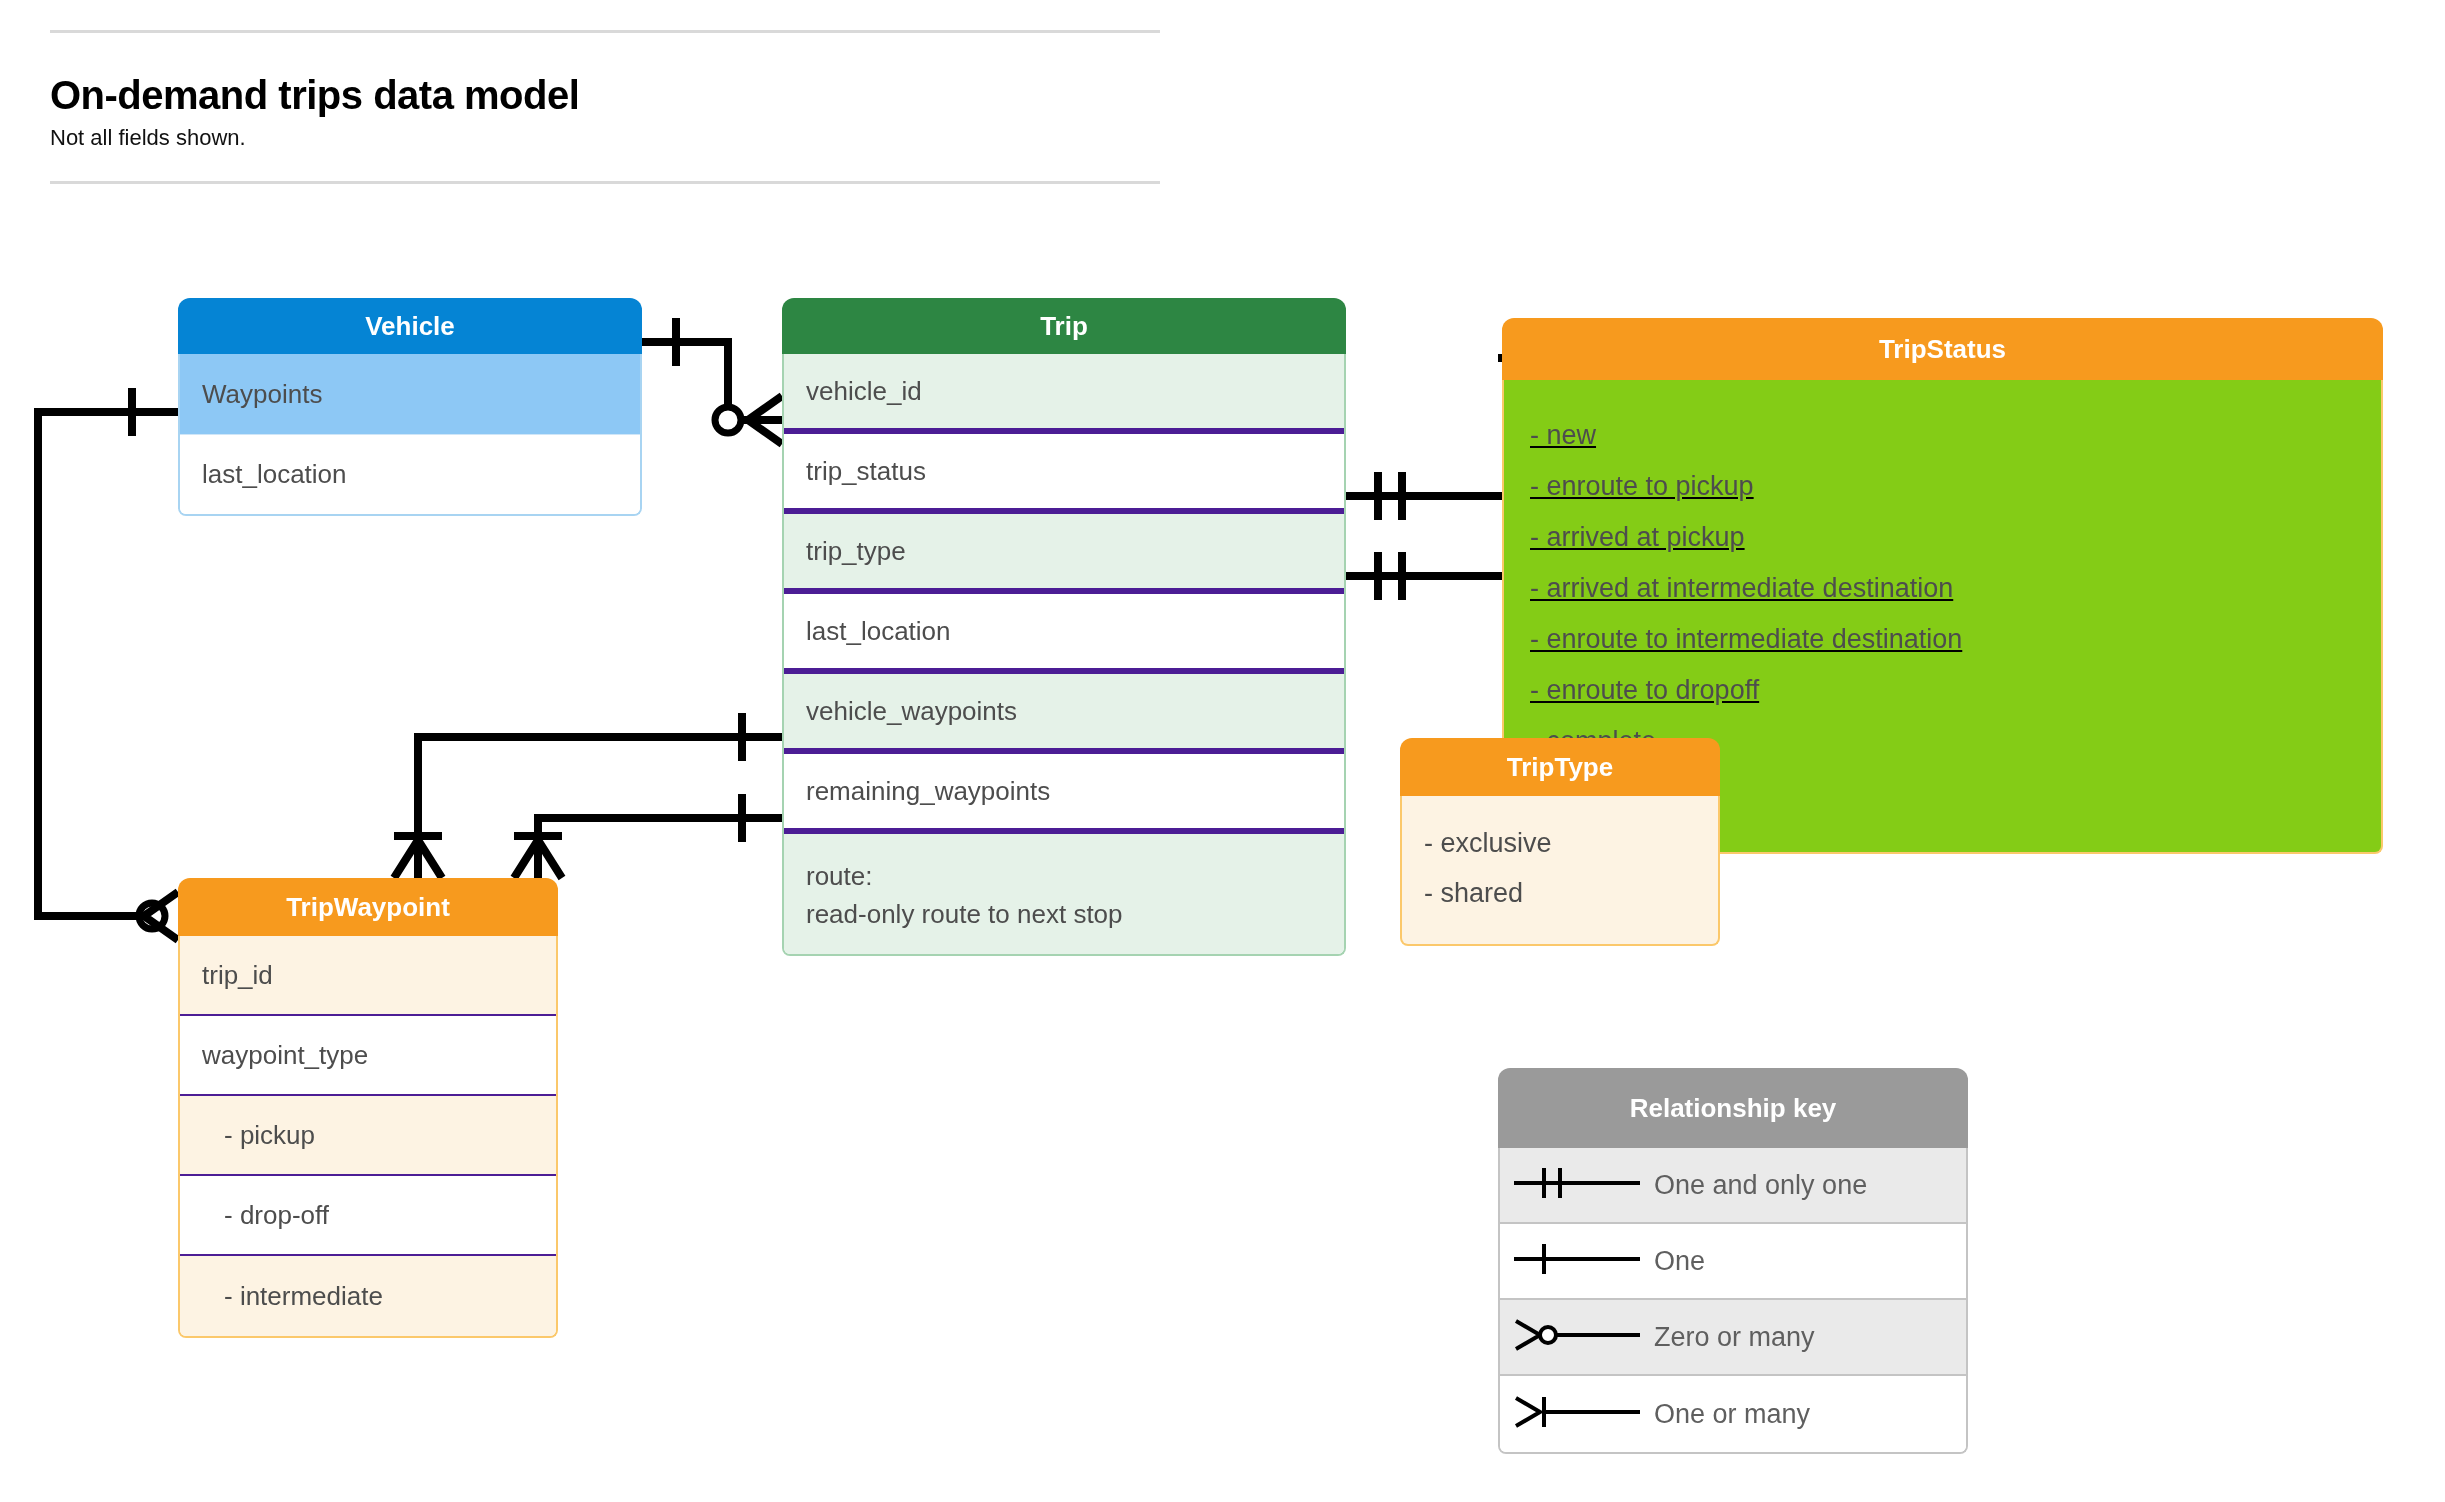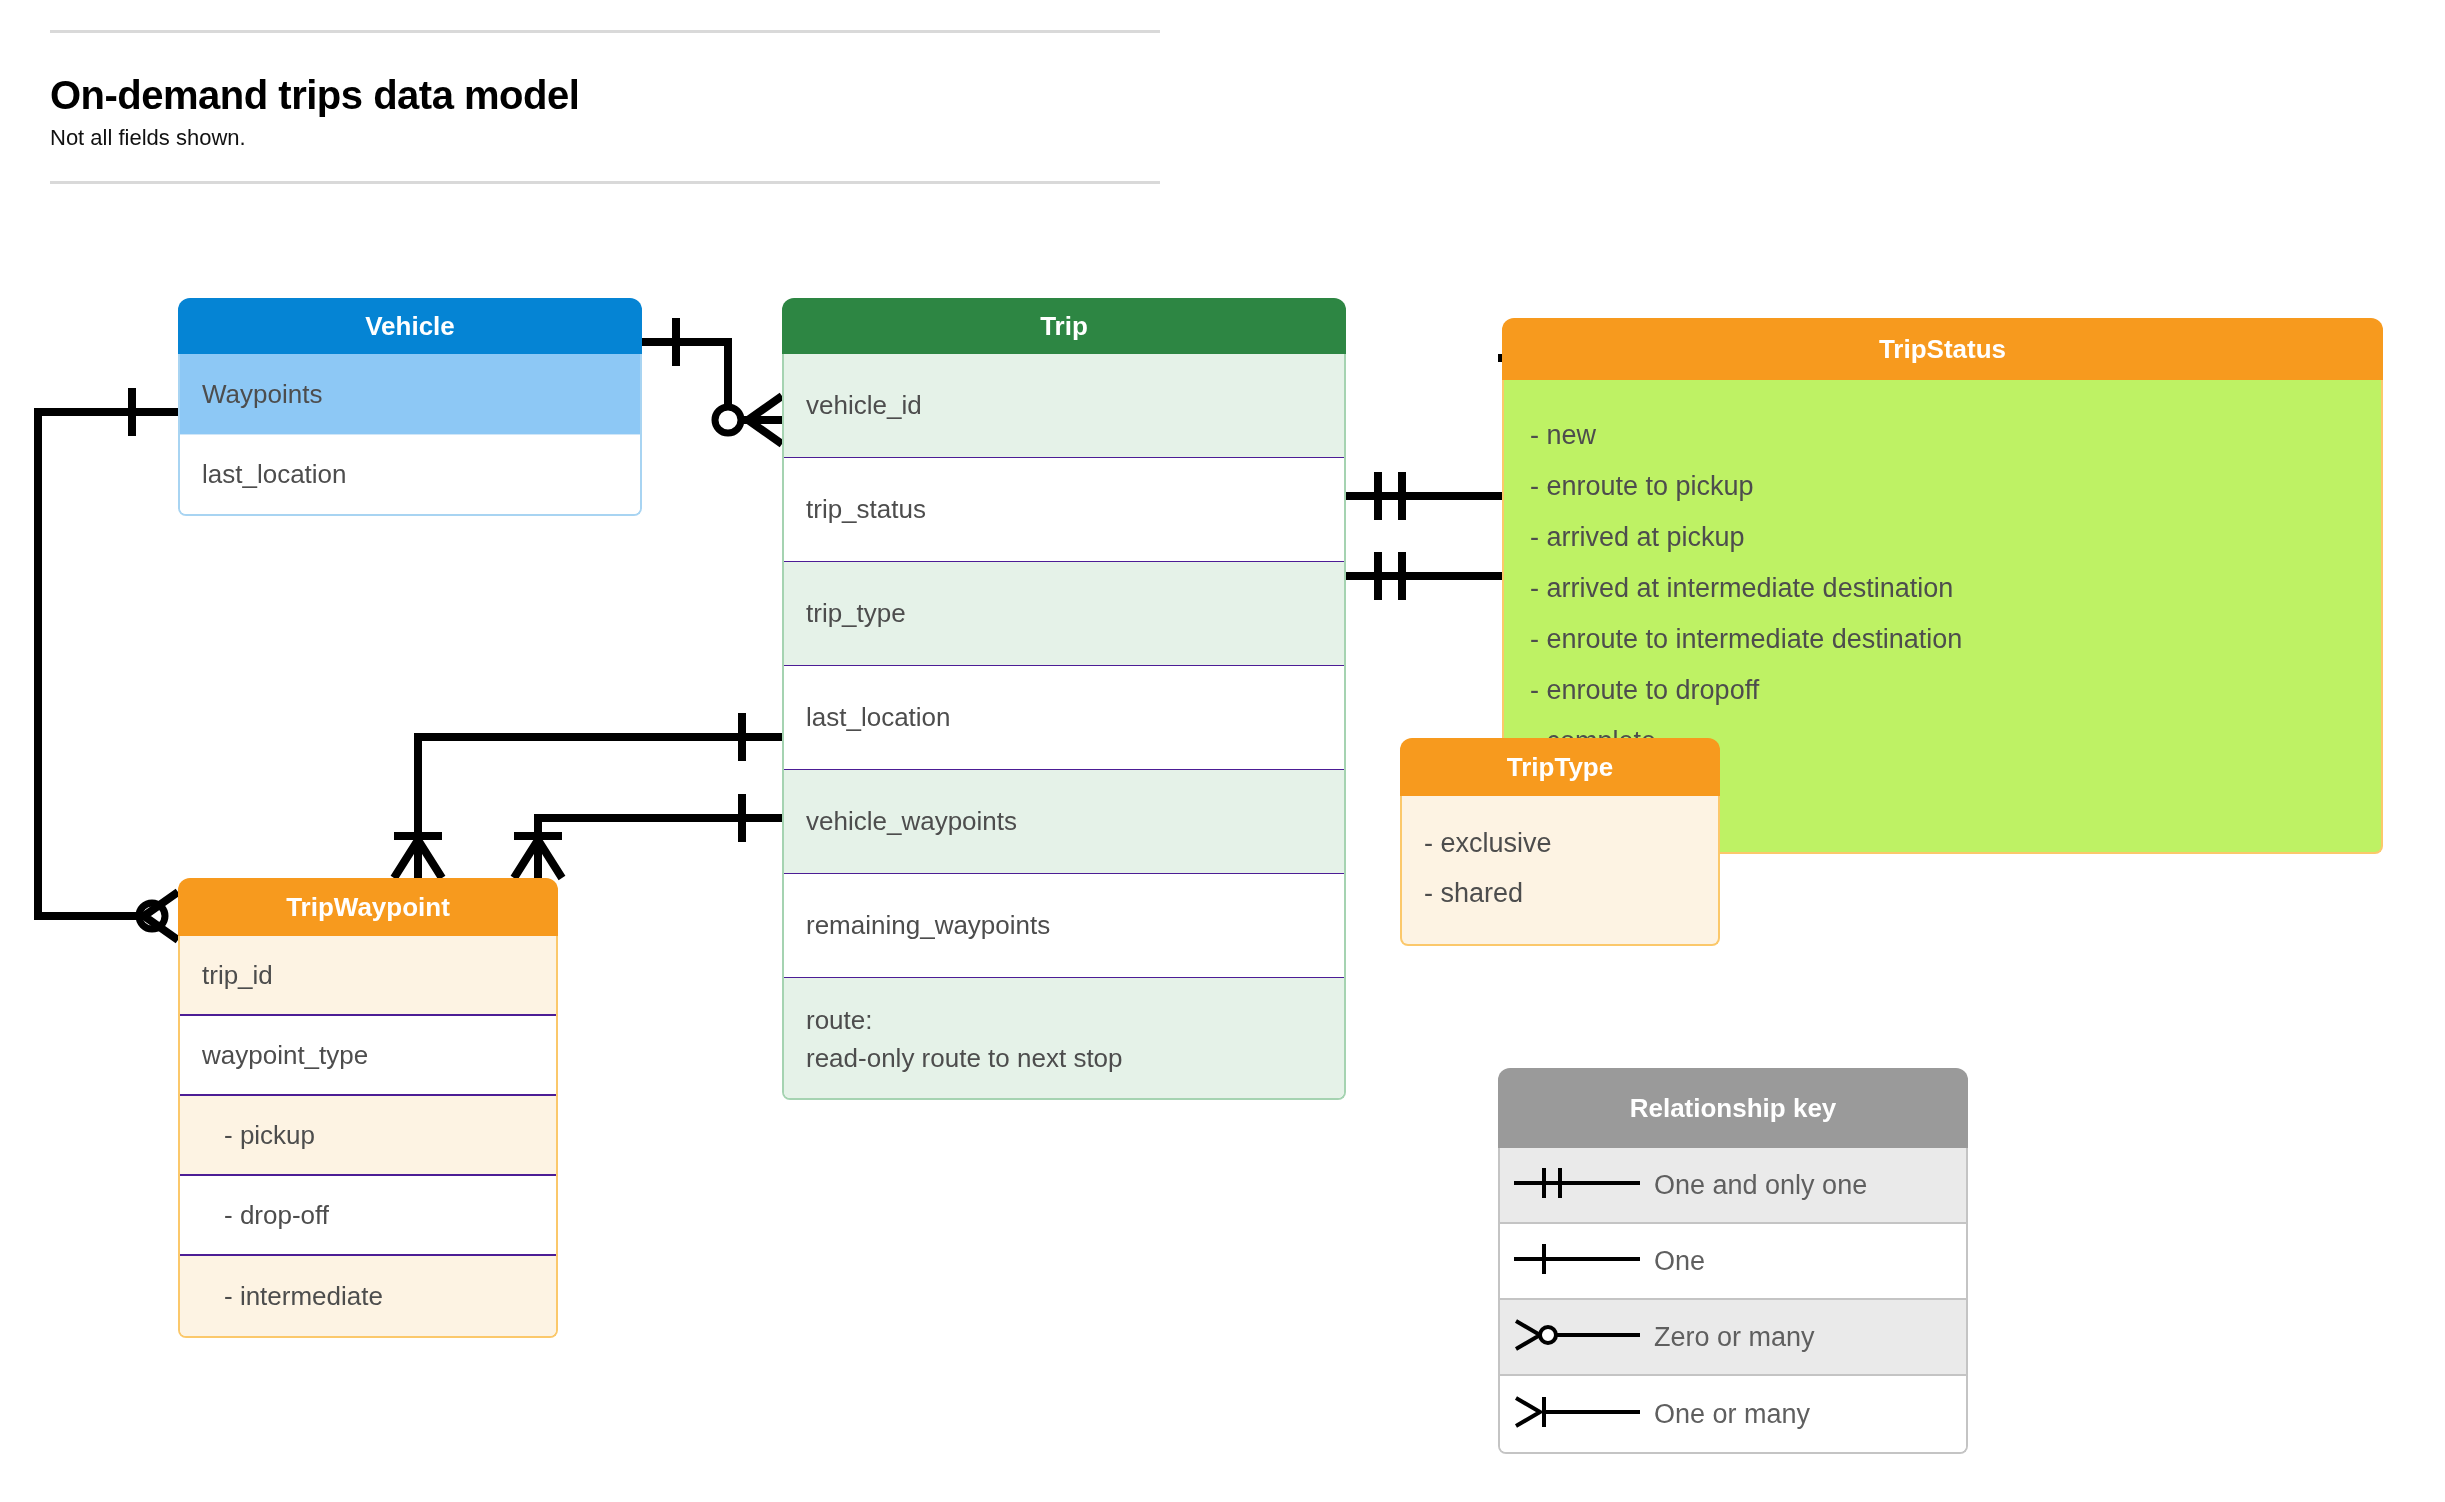--- a/index.html
+++ b/index.html
@@ -68,21 +68,21 @@
   #entity-vehicle .entity-header { height: 56px; background: #0584d4; }
   #entity-vehicle .entity-body { border: 2px solid #a8d4f2; border-top: none; }
   #entity-vehicle .row { height: 80px; }
   #entity-vehicle .row.alt { background: #8dc8f5; }
   #entity-vehicle .row.plain { background: #ffffff; border-top: 1px solid #cfe6f8; }
 
   
   #entity-trip { left: 782px; top: 298px; width: 564px; }
   #entity-trip .entity-header { height: 56px; background: #2d8643; }
   #entity-trip .entity-body { border: 2px solid #a5d3b1; border-top: none; }
-  #entity-trip .row { height: 104px; border-bottom: 1px solid #4c1d95; }
+  #entity-trip .row { height: 80px; border-bottom: 6px solid #4c1d95; }
   #entity-trip .row.alt { background: #e5f2e8; }
   #entity-trip .row.plain { background: #ffffff; }
   #entity-trip .row.tall {
     height: 120px;
     border-bottom: none;
     display: block;
     padding-top: 24px;
     line-height: 1.45;
   }
 
@@ -93,24 +93,25 @@
   #entity-tripwaypoint .row { height: 80px; border-bottom: 2px solid #4c1d95; }
   #entity-tripwaypoint .row:last-child { border-bottom: none; }
   #entity-tripwaypoint .row.alt { background: #fdf3e3; }
   #entity-tripwaypoint .row.plain { background: #ffffff; }
   #entity-tripwaypoint .row.indent { padding-left: 44px; }
 
   
   #entity-tripstatus { left: 1502px; top: 318px; width: 881px; }
   #entity-tripstatus .entity-header { height: 62px; background: #f79a1e; }
   #entity-tripstatus .entity-body {
-    background: #bef264;
+    background: #84cc16;
     border: 2px solid #fbc86b;
     border-top: none;
     padding: 30px 0 34px 0;
+    text-decoration: underline;
   }
   #entity-tripstatus .enum-line {
     font-size: 27px;
     color: #4d4d4d;
     padding: 0 0 0 26px;
     line-height: 51px;
   }
 
   
   #entity-triptype { left: 1400px; top: 738px; width: 320px; }

